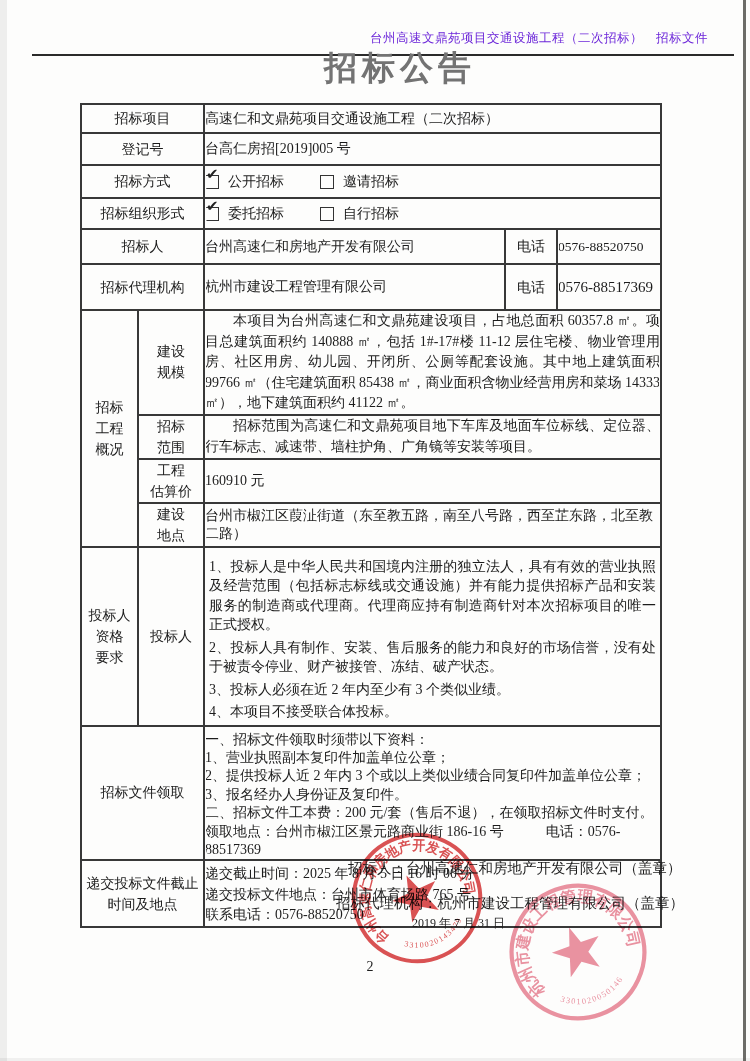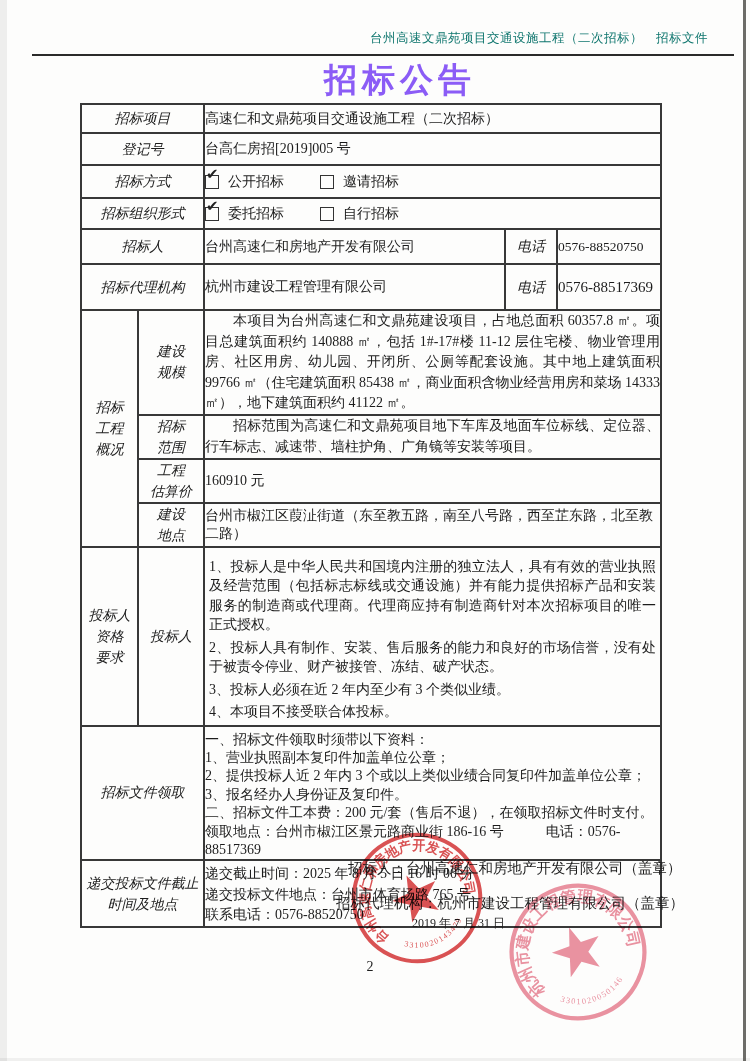--- a/index.html
+++ b/index.html
@@ -3,30 +3,30 @@
 <meta charset="utf-8">
 <style>
   html,body{margin:0;padding:0;background:#ffffff;}
   .page{position:relative;width:750px;height:1061px;background:#fdfdfc;overflow:hidden;
         font-family:"Liberation Serif","DejaVu Serif",serif;color:#1e1e1e;}
   
   .edge-right{position:absolute;top:0;bottom:0;right:4px;width:3px;background:#54524e;opacity:.85;}
   .edge-left{position:absolute;top:0;bottom:0;left:0;width:7px;background:rgba(110,110,104,.10);}
   .edge-bottom{position:absolute;left:0;right:0;bottom:0;height:3px;background:rgba(0,0,0,.05);}
 
-  .hdr{position:absolute;top:30px;right:42px;font-size:12.5px;color:#0f766e;letter-spacing:.5px;}
+  .hdr{position:absolute;top:30px;right:42px;font-size:12.5px;color:#6d28d9;letter-spacing:.5px;}
   .hdr-rule{position:absolute;top:54px;left:32px;right:16px;height:2px;background:#2a2a2a;}
-  .title{position:absolute;top:58px;left:80px;width:640px;text-align:center;
-         font-size:33px;font-weight:bold;letter-spacing:5px;color:#8b5cf6;}
+  .title{position:absolute;top:46px;left:80px;width:640px;text-align:center;
+         font-size:33px;font-weight:bold;letter-spacing:5px;color:#737373;}
 
   table.doc{position:absolute;top:103px;left:80px;width:580px;border-collapse:collapse;
             table-layout:fixed;font-size:14px;color:#1c1c1c;}
   table.doc td{border:2px solid #383838;padding:0;vertical-align:middle;overflow:hidden;}
-  td.lab{text-align:center;white-space:pre-line;line-height:1.5;padding:2px;font-style:italic;}
-  td.val{padding:2px 6px 2px 9px;}
+  td.lab{text-align:center;white-space:pre-line;line-height:1.5;padding:2px;}
+  td.val{padding:2px 6px 2px 9px;border-radius:11px;}
   .para{line-height:20.5px;text-align:justify;}
   .ind{text-indent:2em;}
   .opts{display:flex;align-items:center;gap:10px;}
   .opt{display:flex;align-items:center;gap:9px;margin-right:26px;}
   .cb{position:relative;width:12px;height:12px;border:1.7px solid #333;flex:0 0 auto;}
   .cb .mk{position:absolute;left:0px;top:-9px;font-size:15px;font-weight:bold;color:#222;
           font-family:"DejaVu Sans",sans-serif;line-height:1;}
   .qitem{line-height:19.5px;margin:3px 4px;text-align:justify;}
   .cline{line-height:18.4px;}
   .sline{line-height:20.5px;}

